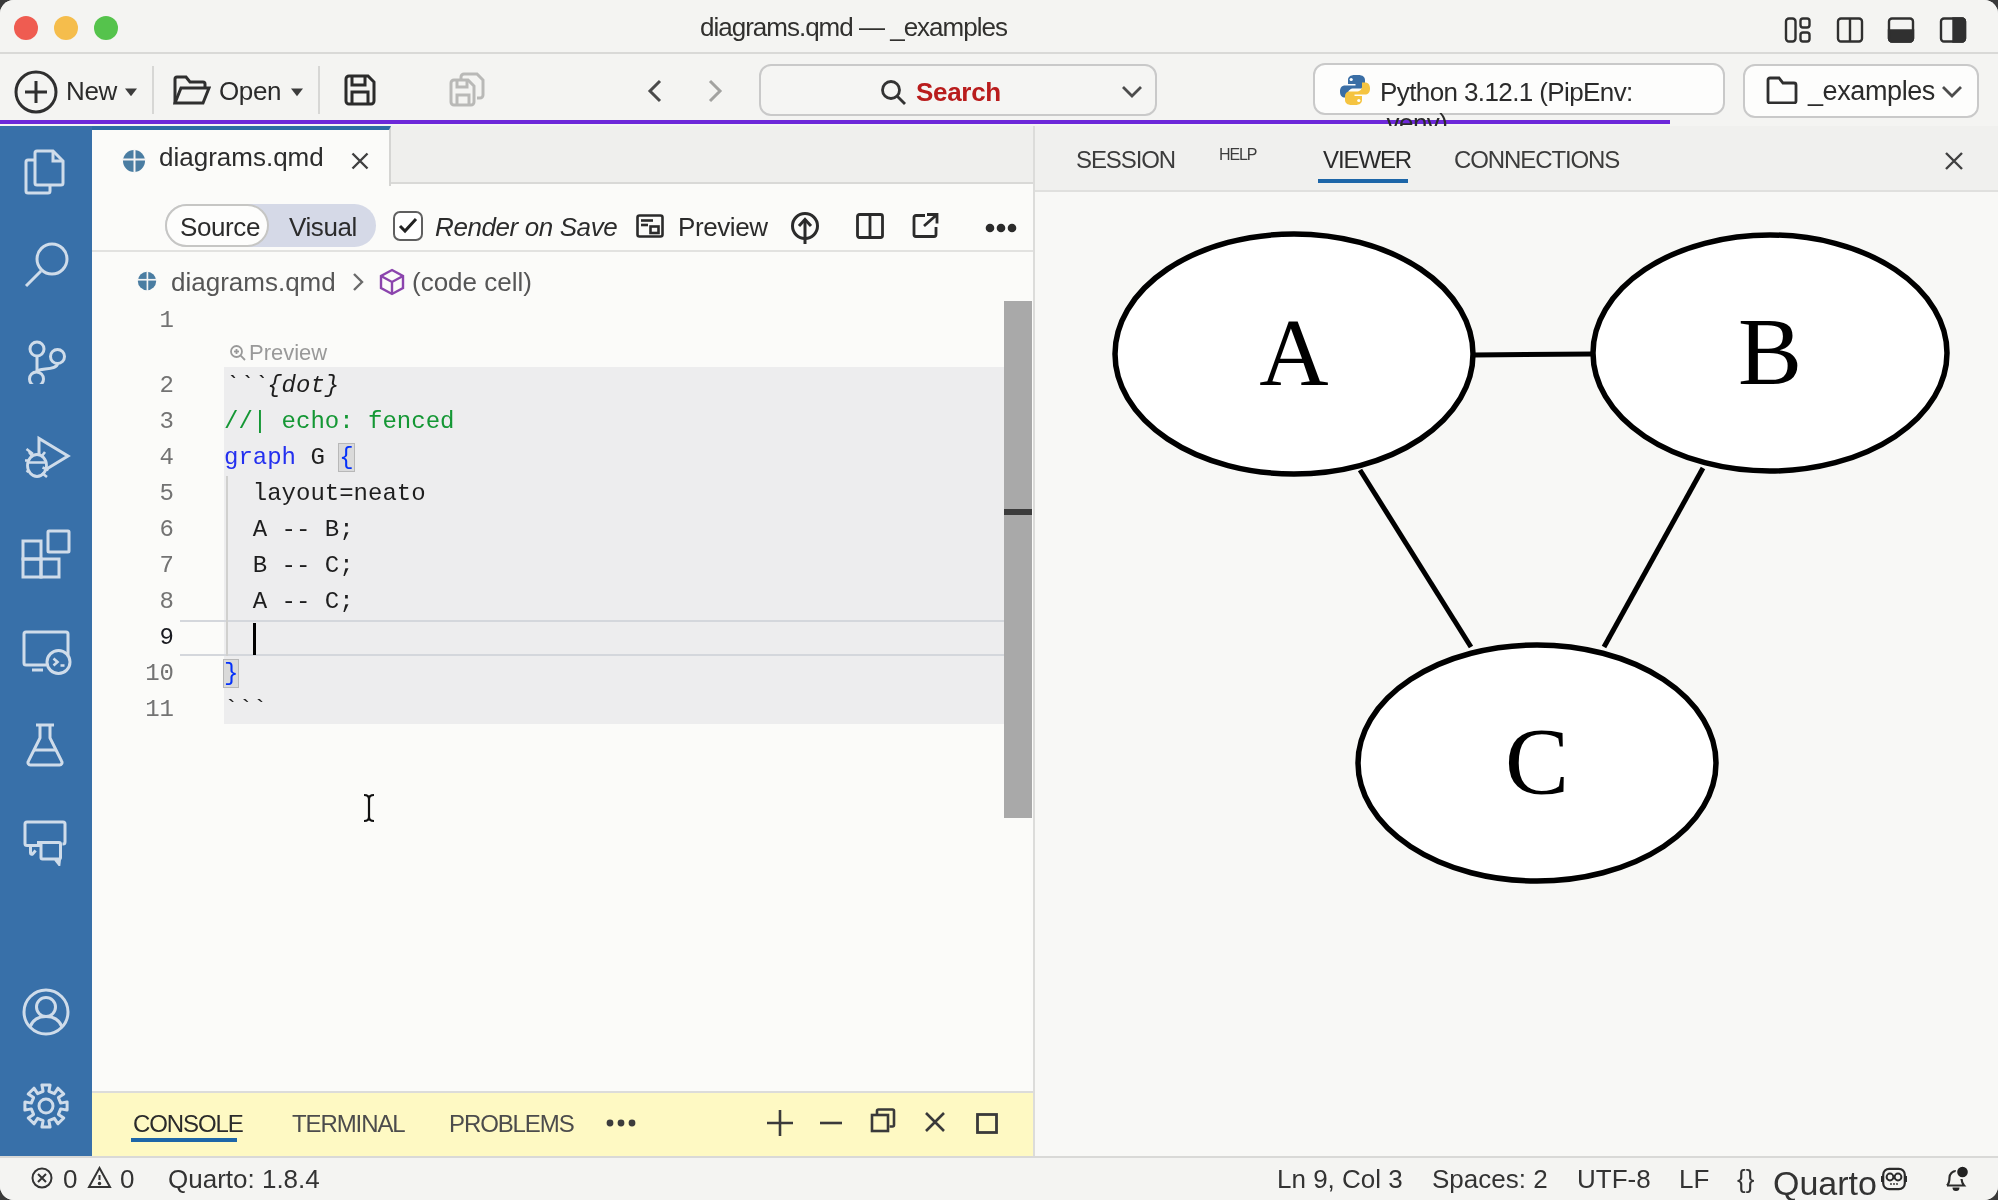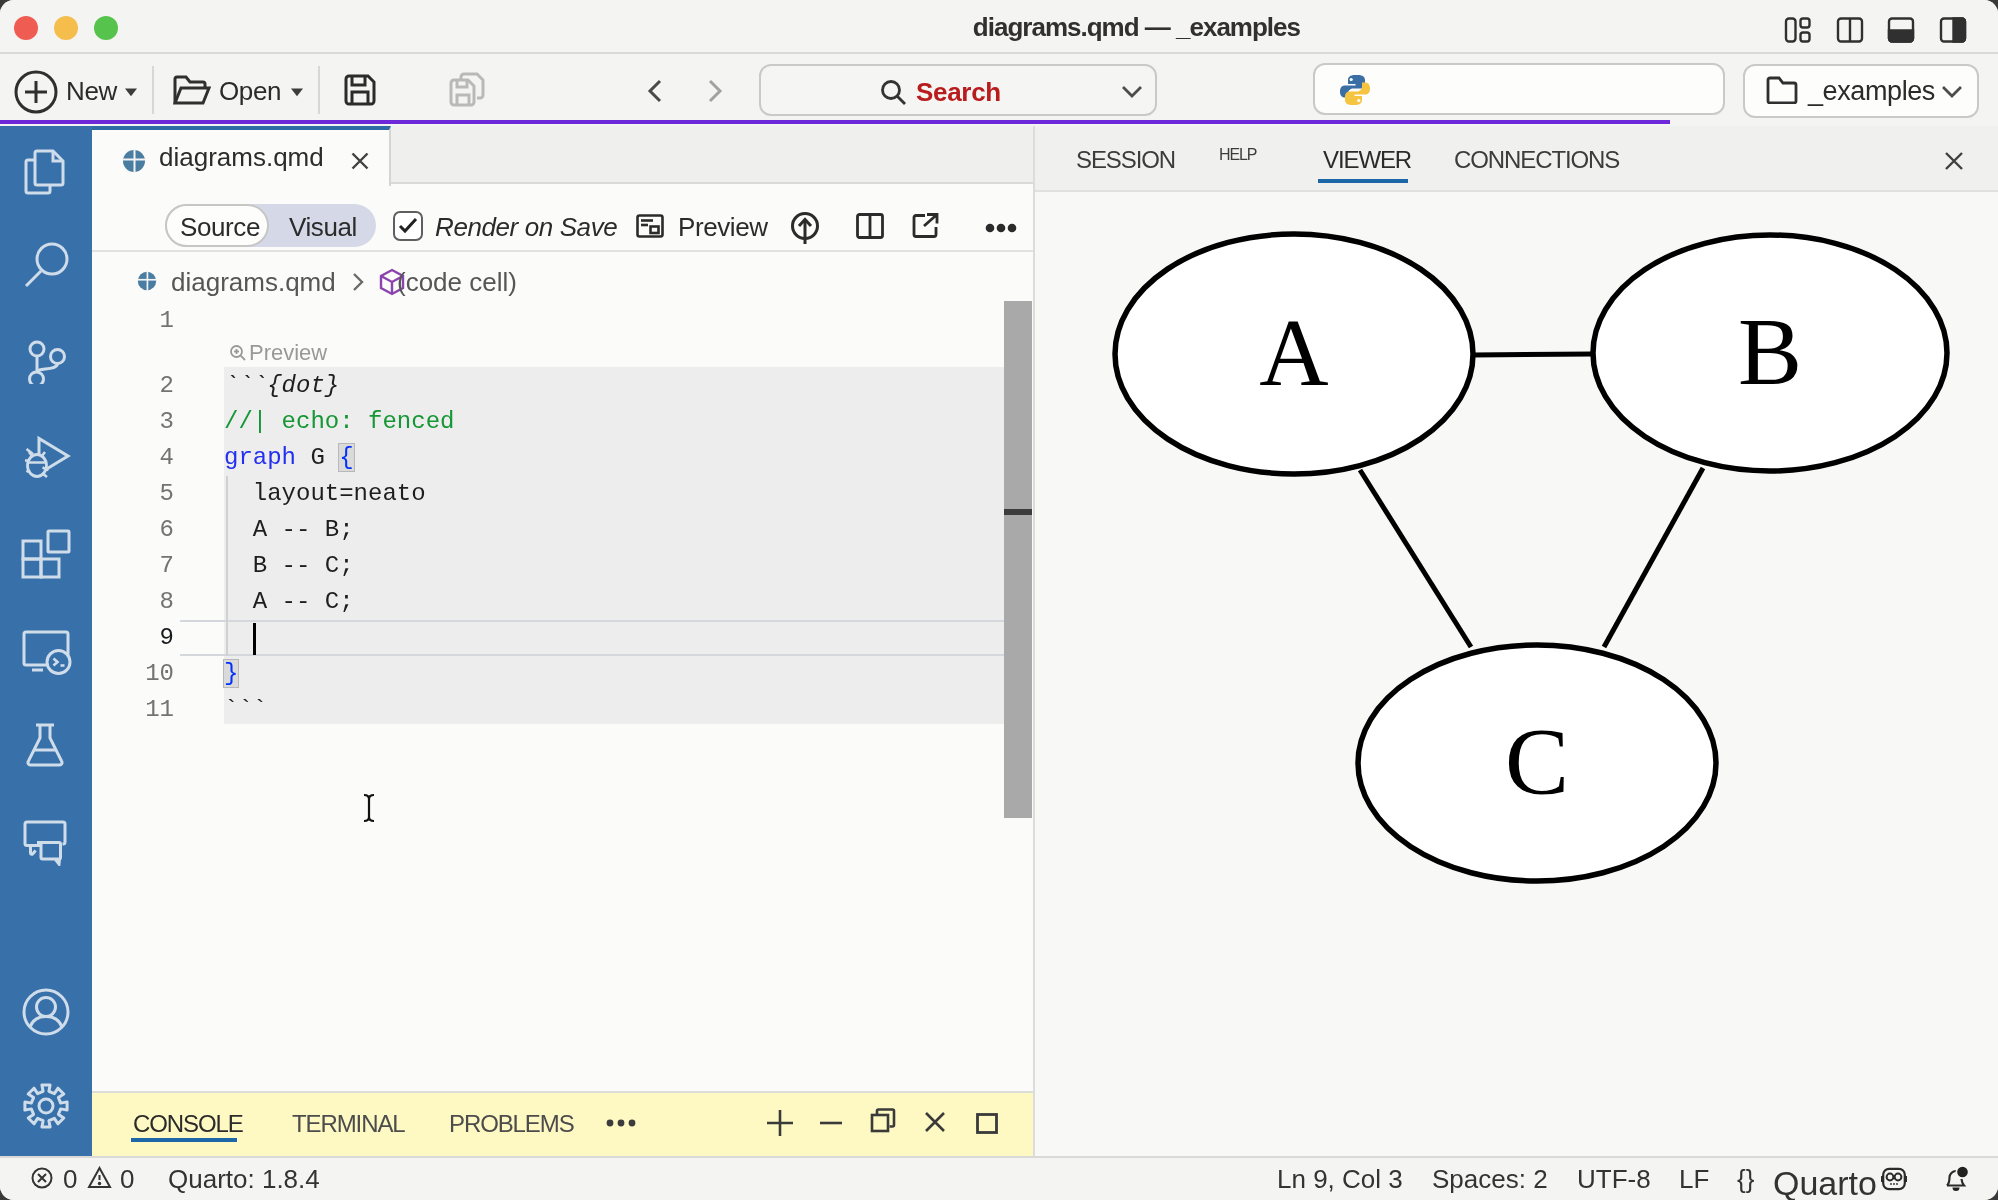--- a/index.html
+++ b/index.html
@@ -13,21 +13,21 @@
 .seg { color:#2b2b2b; font-size:26px; letter-spacing:-0.4px; }
 </style>
 </head>
 <body>
 <div id="win">
 
 <div class="abs" style="left:0;top:0;width:1998px;height:54px;background:#f4f4f2;border-bottom:2px solid #d9d9d7;">
   <div class="abs" style="left:14px;top:16px;width:24px;height:24px;border-radius:50%;background:#ef5c51;"></div>
   <div class="abs" style="left:54px;top:16px;width:24px;height:24px;border-radius:50%;background:#f5bd4c;"></div>
   <div class="abs" style="left:94px;top:16px;width:24px;height:24px;border-radius:50%;background:#55c34c;"></div>
-  <div class="abs" style="left:700px;top:12px;width:600px;text-align:right;font-size:26px;font-weight:bold;letter-spacing:-1px;color:#31302e;">diagrams.qmd — _examples</div>
+  <div class="abs" style="left:700px;top:12px;width:600px;text-align:left;font-size:26px;font-weight:normal;letter-spacing:-1px;color:#31302e;">diagrams.qmd — _examples</div>
 
   <svg class="ico" style="left:1784px;top:16px" width="28" height="28" viewBox="0 0 28 28" fill="none" stroke="#303030" stroke-width="2.4">
     <rect x="2" y="2.5" width="9.5" height="23" rx="3"></rect>
         <rect x="16.5" y="2.5" width="9" height="9" rx="2.5"></rect>
         <rect x="16.5" y="16.5" width="9" height="9" rx="2.5"></rect>
   </svg>
   <svg class="ico" style="left:1836px;top:16px" width="28" height="28" viewBox="0 0 28 28" fill="none" stroke="#303030" stroke-width="2.4">
     <rect x="2" y="2.5" width="24" height="23" rx="3"></rect>
         <line x1="14" y1="2.5" x2="14" y2="25.5"></line>
   </svg>
@@ -94,20 +94,21 @@
         <path d="M3 3 L12 12 L21 3"></path>
       </svg>
 
   <div class="btn" style="left:1313px;top:7px;width:412px;height:52px;"></div>
   <svg class="ico" style="left:1338px;top:17px" width="34" height="34" viewBox="0 0 34 34" fill="none">
     <path d="M17 2 c-5 0 -7 2.2 -7 5 v4 h7.5 v1.5 H7 c-3 0 -5 2 -5 6 c0 4 2 6 5 6 h3 v-4 c0-3 2.5-5 5.5-5 h7 c2.5 0 4.5-2 4.5-4.5 v-4 c0-2.8-2-5-7-5 z" fill="#3a6ea5"></path>
     <circle cx="13.2" cy="6.5" r="1.6" fill="#fff"></circle>
     <path d="M17 32 c5 0 7-2.2 7-5 v-4 h-7.5 v-1.5 H27 c3 0 5-2 5-6 c0-4-2-6-5-6 h-3 v4 c0 3-2.5 5-5.5 5 h-7 c-2.5 0-4.5 2-4.5 4.5 v4 c0 2.8 2 5 7 5 z" fill="#f5c441"></path>
     <circle cx="20.8" cy="27.5" r="1.6" fill="#fff"></circle>
   </svg>
+  <div class="abs" style="left:1380px;top:21px;font-size:26px;letter-spacing:-0.6px;color:#2b2b2b;">Python 3.12.1 (PipEnv: .venv)</div>
 
   <div class="btn" style="left:1743px;top:8px;width:236px;height:54px;"></div>
   <svg class="ico" style="left:1766px;top:20px" width="32" height="28" viewBox="0 0 32 28" fill="none" stroke="#2f2f2f" stroke-width="2.8">
     <path d="M2 25 V4 a2 2 0 0 1 2-2 h9 l4 5 h11 a2 2 0 0 1 2 2 v16 a2 2 0 0 1 -2 2 h-24 a2 2 0 0 1 -2-2 z"></path>
   </svg>
   <div class="abs" style="left:1808px;top:20px;font-size:27px;letter-spacing:-0.4px;color:#2b2b2b;">_examples</div>
   <svg class="ico" style="left:1940px;top:28px" width="24" height="16" viewBox="0 0 24 16" fill="none" stroke="#4c4c4c" stroke-width="2.8">
         <path d="M3 3 L12 12 L21 3"></path>
       </svg>
 </div>
@@ -244,21 +245,21 @@
     <line x1="0" y1="10.5" x2="24" y2="10.5" stroke="#f4f4f4" stroke-width="2"></line>
   </svg>
   <div class="abs" style="left:79px;top:141px;font-size:26px;color:#565656;">diagrams.qmd</div>
   <svg class="ico" style="left:258px;top:146px" width="16" height="20" viewBox="0 0 16 20" fill="none" stroke="#6a6a6a" stroke-width="2.4">
         <path d="M4 2 L12 10 L4 18"></path>
       </svg>
   <svg class="ico" style="left:286px;top:142px" width="28" height="28" viewBox="0 0 28 28" fill="none" stroke="#8b44ad" stroke-width="2.4">
     <path d="M14 2 L25 8 V20 L14 26 L3 20 V8 Z"></path>
         <path d="M3 8 L14 14 L25 8 M14 14 V26"></path>
   </svg>
-  <div class="abs" style="left:305px;top:141px;font-size:26px;color:#565656;">(code cell)</div>
+  <div class="abs" style="left:320px;top:141px;font-size:26px;color:#565656;">(code cell)</div>
 </div>
 
 <div class="abs" style="left:92px;top:303px;width:941px;height:790px;background:#fbfbf9;font-family:'Liberation Mono',monospace;font-size:24px;">
 
   <div class="abs" style="left:132px;top:64px;width:780px;height:357px;background:#ededee;"></div>
 
   <div class="abs" style="left:88px;top:317px;width:824px;height:36px;border-top:2px solid #d4d7dc;border-bottom:2px solid #d4d7dc;"></div>
 
   <div class="abs" style="left:134px;top:173px;width:2px;height:180px;background:#d0d0ce;"></div>
 

